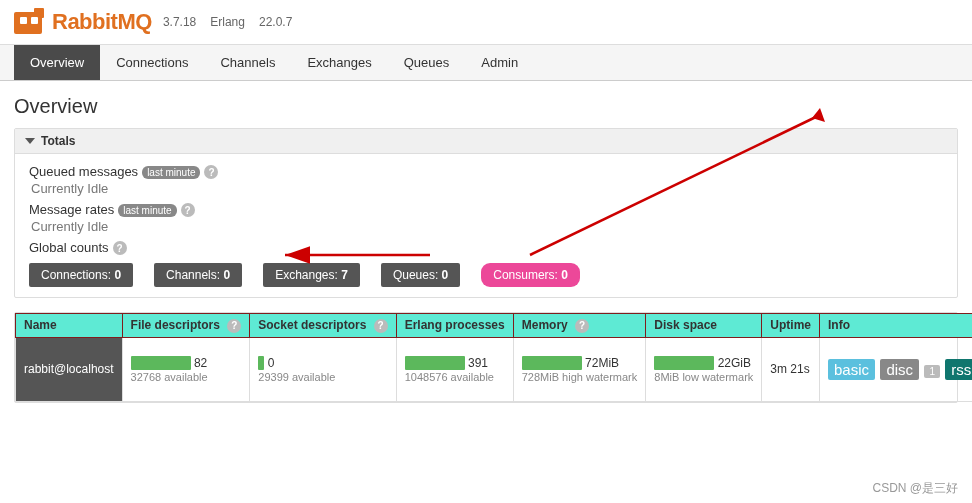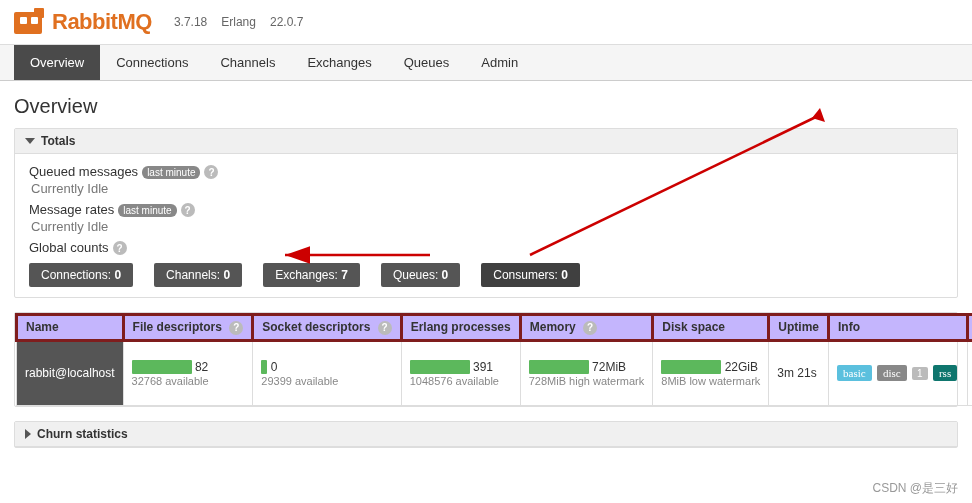--- a/index.html
+++ b/index.html
@@ -10,21 +10,21 @@
       color: #333;
     }
 
     
     .header {
       display: flex;
       align-items: center;
       padding: 8px 14px;
       background: #fff;
       border-bottom: 1px solid #ddd;
-      gap: 22px;
+      gap: 11px;
     }
     .logo-wrap {
       display: flex;
       align-items: center;
       gap: 6px;
     }
     .logo-icon {
       width: 32px;
       height: 28px;
     }
@@ -162,32 +162,33 @@
       border: none;
       padding: 5px 12px;
       cursor: pointer;
       font-size: 12px;
       border-radius: 2px;
     }
     .count-btn .num {
       font-weight: bold;
     }
     .count-btn.light {
-      background: #404040;
+      background: #ec4899;
+      border-radius: 9px;
     }
 
     
     .nodes-table {
       width: 100%;
       border-collapse: collapse;
       font-size: 12px;
     }
     .nodes-table th {
-      background: #c4b5fd;
-      border: 3px solid #7f1d1d;
+      background: #5eead4;
+      border: 1px solid #7f1d1d;
       padding: 4px 8px;
       text-align: left;
       font-weight: bold;
       white-space: nowrap;
     }
     .nodes-table td {
       border: 1px solid #ddd;
       padding: 18px 8px;
       white-space: nowrap;
       vertical-align: middle;
@@ -213,25 +214,24 @@
       font-size: 11px;
       color: #888;
       display: block;
       margin-top: 1px;
     }
     .info-btn {
       background: #5bc0de;
       color: #fff;
       border: none;
       padding: 2px 6px;
-      font-size: 11px;
+      font-size: 15px;
       cursor: pointer;
       border-radius: 2px;
       margin-right: 2px;
-      font-family: Liberation Serif, serif;
     }
     .info-btn.disc { background: #888; }
     .info-btn.rss { background: #0f766e; }
     .num-badge {
       background: #bbb;
       color: #fff;
       font-size: 10px;
       padding: 1px 5px;
       border-radius: 2px;
       margin-right: 2px;
@@ -399,26 +399,20 @@
               </td>
               <td>
                 
               </td>
             </tr>
           </tbody>
         </table>
       </div>
     </div>
 
-    <div class="churn-section">
-      <div class="section-header">
-        <span class="triangle-right"></span>
-        <span>Churn statistics</span>
-      </div>
-    </div>
 
   </div>
 
   <svg class="arrows-container" viewBox="0 0 972 503" xmlns="http://www.w3.org/2000/svg">
 
     <defs>
       <marker id="arrowhead" markerWidth="10" markerHeight="7" refX="10" refY="3.5" orient="auto">
         <polygon points="0 0, 10 3.5, 0 7" fill="#cc0000"></polygon>
       </marker>
     </defs>

